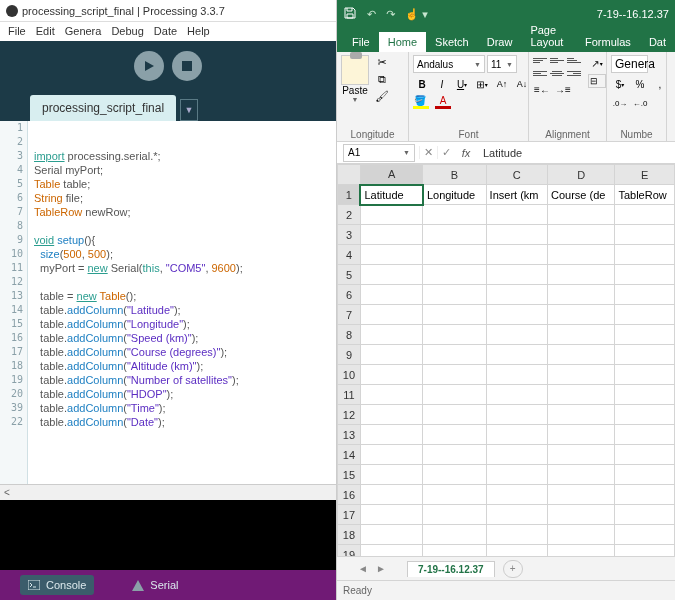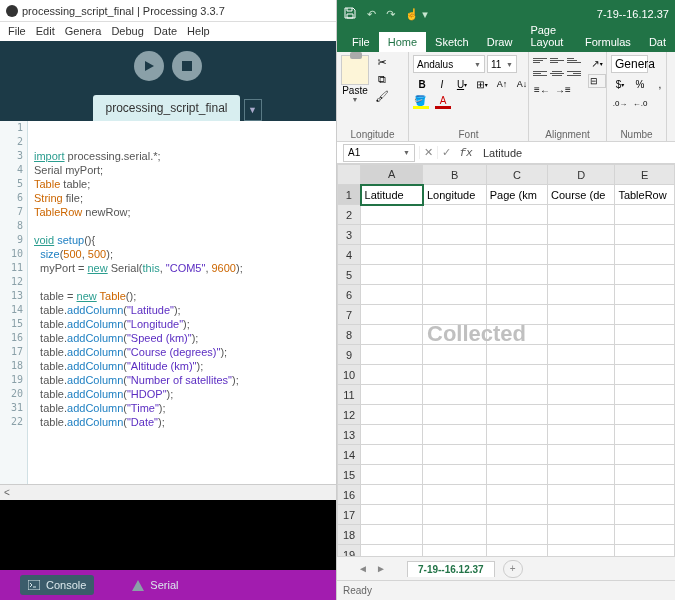--- a/index.html
+++ b/index.html
@@ -8,31 +8,31 @@
 .right { width:338px; height:600px; display:flex; flex-direction:column; background:#fff; }
 
 
 .titlebar { display:flex; align-items:center; padding:4px 6px; height:22px; background:#fff; border-bottom:1px solid #ddd; font-size:11px; color:#333; }
 .app-icon { width:12px; height:12px; border-radius:50%; background:#333; margin-right:4px; display:inline-block; }
 .menubar { display:flex; gap:2px; padding:2px 4px; height:19px; background:#fff; font-size:11px; color:#333; }
 .menubar span { padding:1px 4px; cursor:pointer; }
 .toolbar { height:50px; background:#1c3a47; display:flex; align-items:center; justify-content:center; position:relative; }
 .run-btn, .stop-btn { width:30px; height:30px; border-radius:50%; background:#8aa0a8; margin:0 4px; display:flex; align-items:center; justify-content:center; cursor:pointer; }
 .run-btn svg, .stop-btn svg { fill:#1c3a47; }
-.tabbar { height:30px; background:#1c3a47; display:flex; align-items:flex-end; padding-left:19px; position:relative;justify-content:center; }
+.tabbar { height:30px; background:#1c3a47; display:flex; align-items:flex-end; padding-left:30px; position:relative; }
 .tab { background:#d8eef0; padding:6px 12px; font-size:12px; color:#333; border-radius:3px 3px 0 0; }
 .tabmore { width:18px; height:22px; background:#1c3a47; border:1px solid #5a7a85; margin-left:4px; display:flex; align-items:center; justify-content:center; color:#aac; font-size:9px; cursor:pointer; }
 .code-area { flex:1; background:#fff; display:flex; overflow:hidden; }
 .gutter { width:28px; background:#f4f8f9; border-right:1px solid #d0e0e4; }
 .gutter div { font-size:10px; color:#8aa0a8; text-align:right; padding-right:4px; line-height:14px; height:14px; font-family:Consolas,monospace; }
 .code { flex:1; padding-left:6px; padding-top:0; font-family:Consolas,monospace; font-size:11px; line-height:14px; white-space:pre; overflow:hidden; color:#555; }
 .kw { color:#2a9d8f;text-decoration:underline; } .tp { color:#cc6600; } .fn { color:#1d7fc2; } .nm { color:#cc6600; } .str { color:#5b2dc2; } .pn { color:#555; } .lit { color:#2a9d8f; }
 .hscroll { height:16px; background:#f0f0f0; border-top:1px solid #ccc; font-size:10px; padding-left:4px; color:#666; display:flex; align-items:center; }
 .console { height:70px; background:#000; }
-.bottombar { height:30px; background:#a21caf; display:flex; align-items:center; padding-left:20px; gap:30px; }
+.bottombar { height:30px; background:#701a75; display:flex; align-items:center; padding-left:20px; gap:30px; }
 .bottom-tab { display:flex; align-items:center; gap:6px; color:#dbe8ec; font-size:11px; padding:4px 8px; }
 .bottom-tab.active { background:#3b5c6b; border-radius:3px; }
 .bottom-icon { display:inline-flex; }
 
 
 .ex-title { height:28px; background:#217346; display:flex; align-items:center; padding:0 6px; justify-content:space-between; }
 .ex-title-left { display:flex; align-items:center; gap:10px; }
 .ex-save { color:#fff; }
 .ex-title .ic { color:#c8e6d0; font-size:11px; cursor:pointer; }
 .ex-doc { color:#fff; font-size:11px; }
@@ -55,21 +55,21 @@
 .ribbtn { width:18px; height:16px; border:0; background:none; cursor:pointer; font-size:10px; display:flex; align-items:center; justify-content:center; }
 .colorbar { width:16px; height:3px; display:block; }
 .align-ics { display:flex; flex-direction:column; gap:3px; }
 .align-row { display:flex; gap:3px; }
 .aln { width:14px; height:10px; display:flex; flex-direction:column; gap:1px; cursor:pointer; justify-content:center; }
 .aln span { height:1px; background:#555; display:block; }
 .num-sel { width:37px; height:18px; border:1px solid #ccc; font-size:12px; padding:1px 3px; background:#fff; display:flex; align-items:flex-start; }
 .formula-row { height:22px; border-bottom:1px solid #d4d4d4; display:flex; align-items:center; background:#fff; }
 .namebox { width:72px; height:18px; margin:0 4px 0 6px; border:1px solid #ccc; font-size:10px; padding:1px 4px; display:flex; align-items:center; justify-content:space-between;}
 .fx-cancel,.fx-ok { width:18px; text-align:center; color:#888; font-size:11px; border-left:1px solid #eee; cursor:pointer; }
-.fx-lbl { width:22px; text-align:center; font-style:italic; font-size:11px; color:#555; font-family:Liberation Mono, monospace; }
+.fx-lbl { width:22px; text-align:center; font-style:italic; font-size:11px; color:#555; font-family:Liberation Sans, sans-serif; }
 .fx-input { flex:1; font-size:11px; padding:0 6px; color:#333; }
 .grid-wrap { flex:1; position:relative; overflow:hidden; background:#fff; }
 .grid { position:absolute; top:0; left:0; border-collapse:collapse; }
 .grid th, .grid td { border:1px solid #d4d4d4; font-size:11px; height:20px; }
 .grid .ch { background:#e6e6e6; text-align:center; font-weight:normal; color:#333; }
 .grid .rh { background:#e6e6e6; width:24px; text-align:center; font-weight:normal; color:#333; }
 .grid td { padding:0 3px; white-space:nowrap; overflow:hidden; }
 .grid .corner { background:#e6e6e6; width:24px; }
 .grid .csel { background:#d3d3d3; }
 .sel-cell { border:2px solid #217346 !important; position:relative; }
@@ -127,21 +127,21 @@
         <div>11</div>
         <div>12</div>
         <div>13</div>
         <div>14</div>
         <div>15</div>
         <div>16</div>
         <div>17</div>
         <div>18</div>
         <div>19</div>
         <div>20</div>
-        <div>31</div>
+        <div>39</div>
         <div>22</div>
       </div>
     <div class="code" id="code"><div>&nbsp;</div><div>&nbsp;</div><div><span class="kw">import</span> processing.serial.*<span class="pn">;</span></div><div>Serial myPort<span class="pn">;</span></div><div><span class="tp">Table</span> table<span class="pn">;</span></div><div><span class="tp">String</span> file<span class="pn">;</span></div><div><span class="tp">TableRow</span> newRow<span class="pn">;</span></div><div>&nbsp;</div><div><span class="kw">void</span> <span class="fn">setup</span>()<span class="pn">{</span></div><div>  <span class="fn">size</span>(<span class="nm">500</span>, <span class="nm">500</span>)<span class="pn">;</span></div><div>  myPort = <span class="kw">new</span> Serial(<span class="lit">this</span>, <span class="str">"COM5"</span>, <span class="nm">9600</span>)<span class="pn">;</span></div><div>&nbsp;</div><div>  table = <span class="kw">new</span> <span class="tp">Table</span>()<span class="pn">;</span></div><div>  table.<span class="fn">addColumn</span>(<span class="str">"Latitude"</span>)<span class="pn">;</span></div><div>  table.<span class="fn">addColumn</span>(<span class="str">"Longitude"</span>)<span class="pn">;</span></div><div>  table.<span class="fn">addColumn</span>(<span class="str">"Speed (km)"</span>)<span class="pn">;</span></div><div>  table.<span class="fn">addColumn</span>(<span class="str">"Course (degrees)"</span>)<span class="pn">;</span></div><div>  table.<span class="fn">addColumn</span>(<span class="str">"Altitude (km)"</span>)<span class="pn">;</span></div><div>  table.<span class="fn">addColumn</span>(<span class="str">"Number of satellites"</span>)<span class="pn">;</span></div><div>  table.<span class="fn">addColumn</span>(<span class="str">"HDOP"</span>)<span class="pn">;</span></div><div>  table.<span class="fn">addColumn</span>(<span class="str">"Time"</span>)<span class="pn">;</span></div><div>  table.<span class="fn">addColumn</span>(<span class="str">"Date"</span>)<span class="pn">;</span></div></div>
   </div>
   <div class="hscroll">&lt;</div>
   <div class="console"></div>
   <div class="bottombar">
     <div class="bottom-tab active">
       <span class="bottom-icon">
           <svg width="12" height="10">
@@ -326,21 +326,21 @@
             <th class="ch" style="width:62px">C</th>
             <th class="ch" style="width:68px">D</th>
             <th class="ch" style="width:60px">E</th>
           </tr>
         </tbody>
         <tbody>
           <tr>
             <th class="rh csel">1</th>
             <td class="sel-cell">Latitude</td>
             <td>Longitude</td>
-            <td>Page (km</td>
+            <td>Insert (km</td>
             <td>Course (de</td>
             <td>TableRow</td>
           </tr>
         </tbody>
         <tbody>
           <tr>
             <th class="rh">2</th>
             <td></td>
             <td></td>
             <td></td>
@@ -513,21 +513,20 @@
             <th class="rh">19</th>
             <td></td>
             <td></td>
             <td></td>
             <td></td>
             <td></td>
           </tr>
         </tbody>
       </table>
     <div class="watermark">
-      <div>Collected</div>
     </div>
   </div>
   <div class="sheetbar">
     <div class="sheetnav">
         <span>◄</span>
         <span>►</span>
       </div>
     <div class="sheettab">7-19--16.12.37</div>
     <div class="addsheet">+</div>
   </div>

